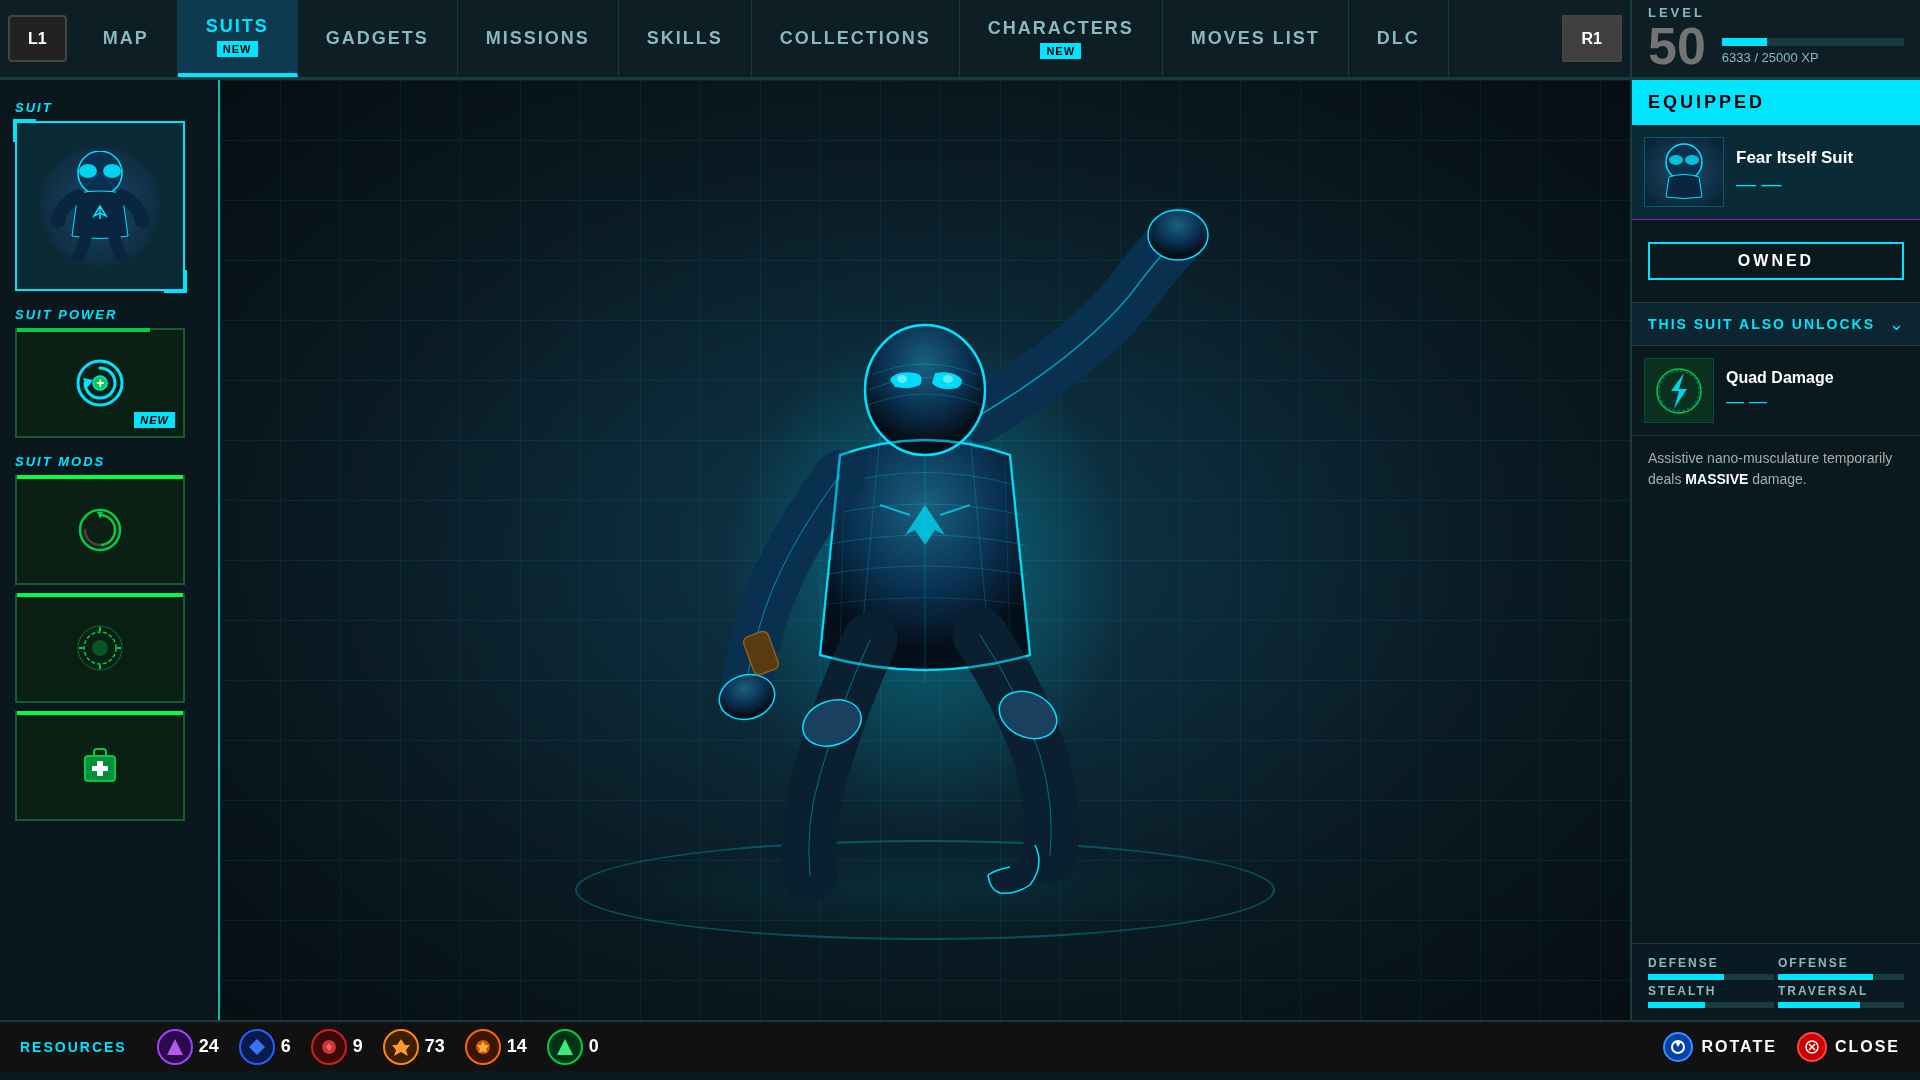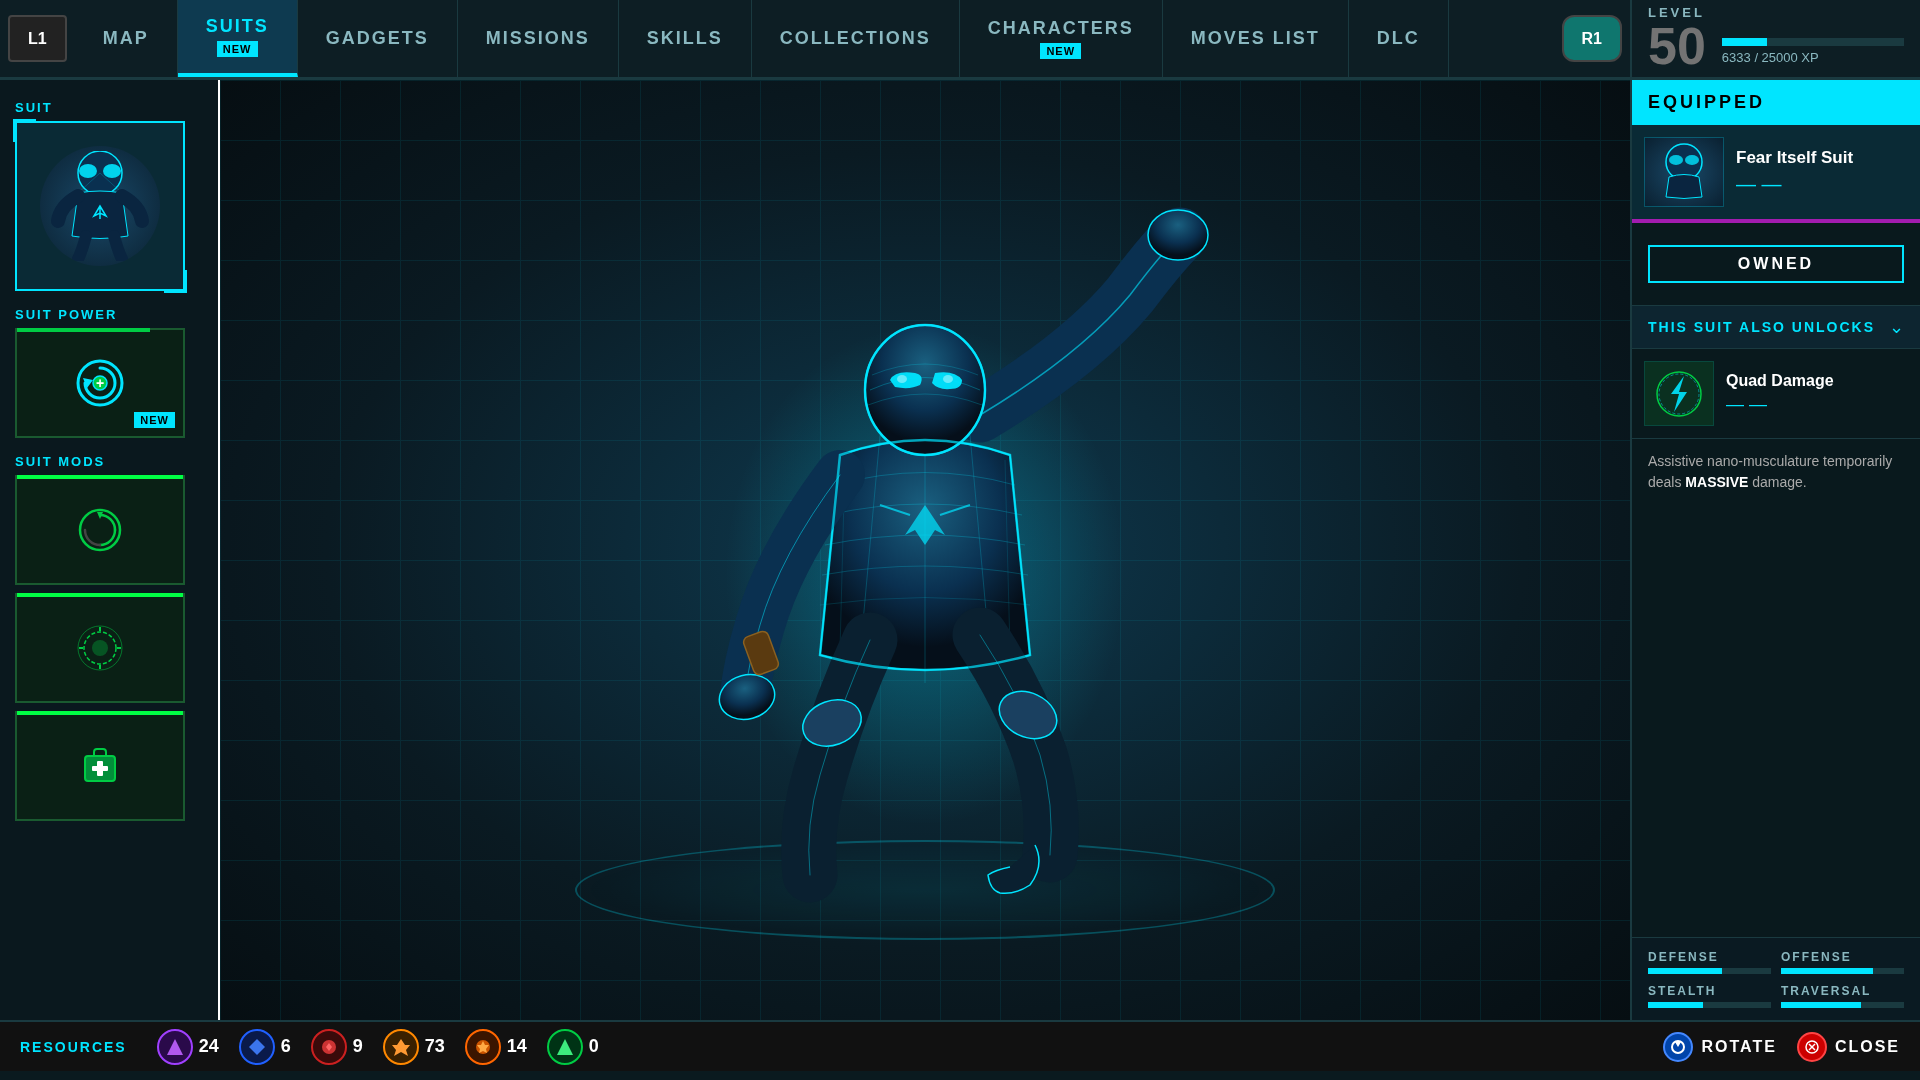--- a/index.html
+++ b/index.html
@@ -58,21 +58,21 @@
       color: #fff;
       font-size: 16px;
       font-weight: 700;
       padding: 0 18px;
       cursor: pointer;
       display: flex;
       align-items: center;
       justify-content: center;
     }
     .nav-button.l1 { background: #222; margin: 15px 8px; border-radius: 4px; min-width: 50px; }
-    .nav-button.r1 { background: #0f766e; margin: 15px 8px; border-radius: 12px; min-width: 50px; }
+    .nav-button.r1 { background: #404040; margin: 15px 8px; border-radius: 1px; min-width: 50px; }
     .nav-spacer { flex: 1; }
 
     
     .level-panel {
       width: 290px;
       min-width: 290px;
       background: #0d1e24;
       display: flex;
       flex-direction: column;
       justify-content: center;
@@ -115,21 +115,22 @@
 
     
     .left-panel {
       width: 220px;
       min-width: 220px;
       background: rgba(10, 25, 30, 0.85);
       padding: 20px 15px;
       display: flex;
       flex-direction: column;
       gap: 16px;
-      border-right: 2px solid #ffffff;
+      border-right: 2px solid #14b8a6;
+      font-style: italic;
     }
     .section-label {
       font-size: 13px;
       letter-spacing: 2px;
       color: #00e5ff;
       font-weight: 700;
       margin-bottom: 6px;
     }
     .suit-preview-box {
       border: 2px solid #00e5ff;
@@ -239,21 +240,21 @@
       background: #00e5ff;
       color: #000;
       font-size: 18px;
       font-weight: 900;
       letter-spacing: 3px;
       padding: 12px 16px;
     }
 
     .suit-info-card {
       background: #0a2a35;
-      border-bottom: 4px solid #a21caf;
+      border-bottom: 1px solid #a21caf;
       display: flex;
       align-items: center;
       gap: 12px;
       padding: 12px;
     }
     .suit-thumb {
       width: 80px;
       height: 70px;
       background: radial-gradient(ellipse at center, #1a4a6a 0%, #0a2030 100%);
       display: flex;
@@ -345,21 +346,21 @@
 
     .stats-section {
       padding: 12px 16px;
       margin-top: auto;
       background: #0a1a22;
       border-top: 1px solid #1a3a40;
     }
     .stats-grid {
       display: grid;
       grid-template-columns: 1fr 1fr;
-      gap: 10px;
+      gap: 4px;
     }
     .stat-item { }
     .stat-label {
       font-size: 12px;
       letter-spacing: 2px;
       color: #8ab8c0;
       font-weight: 700;
       margin-bottom: 4px;
     }
     .stat-bar-bg {

